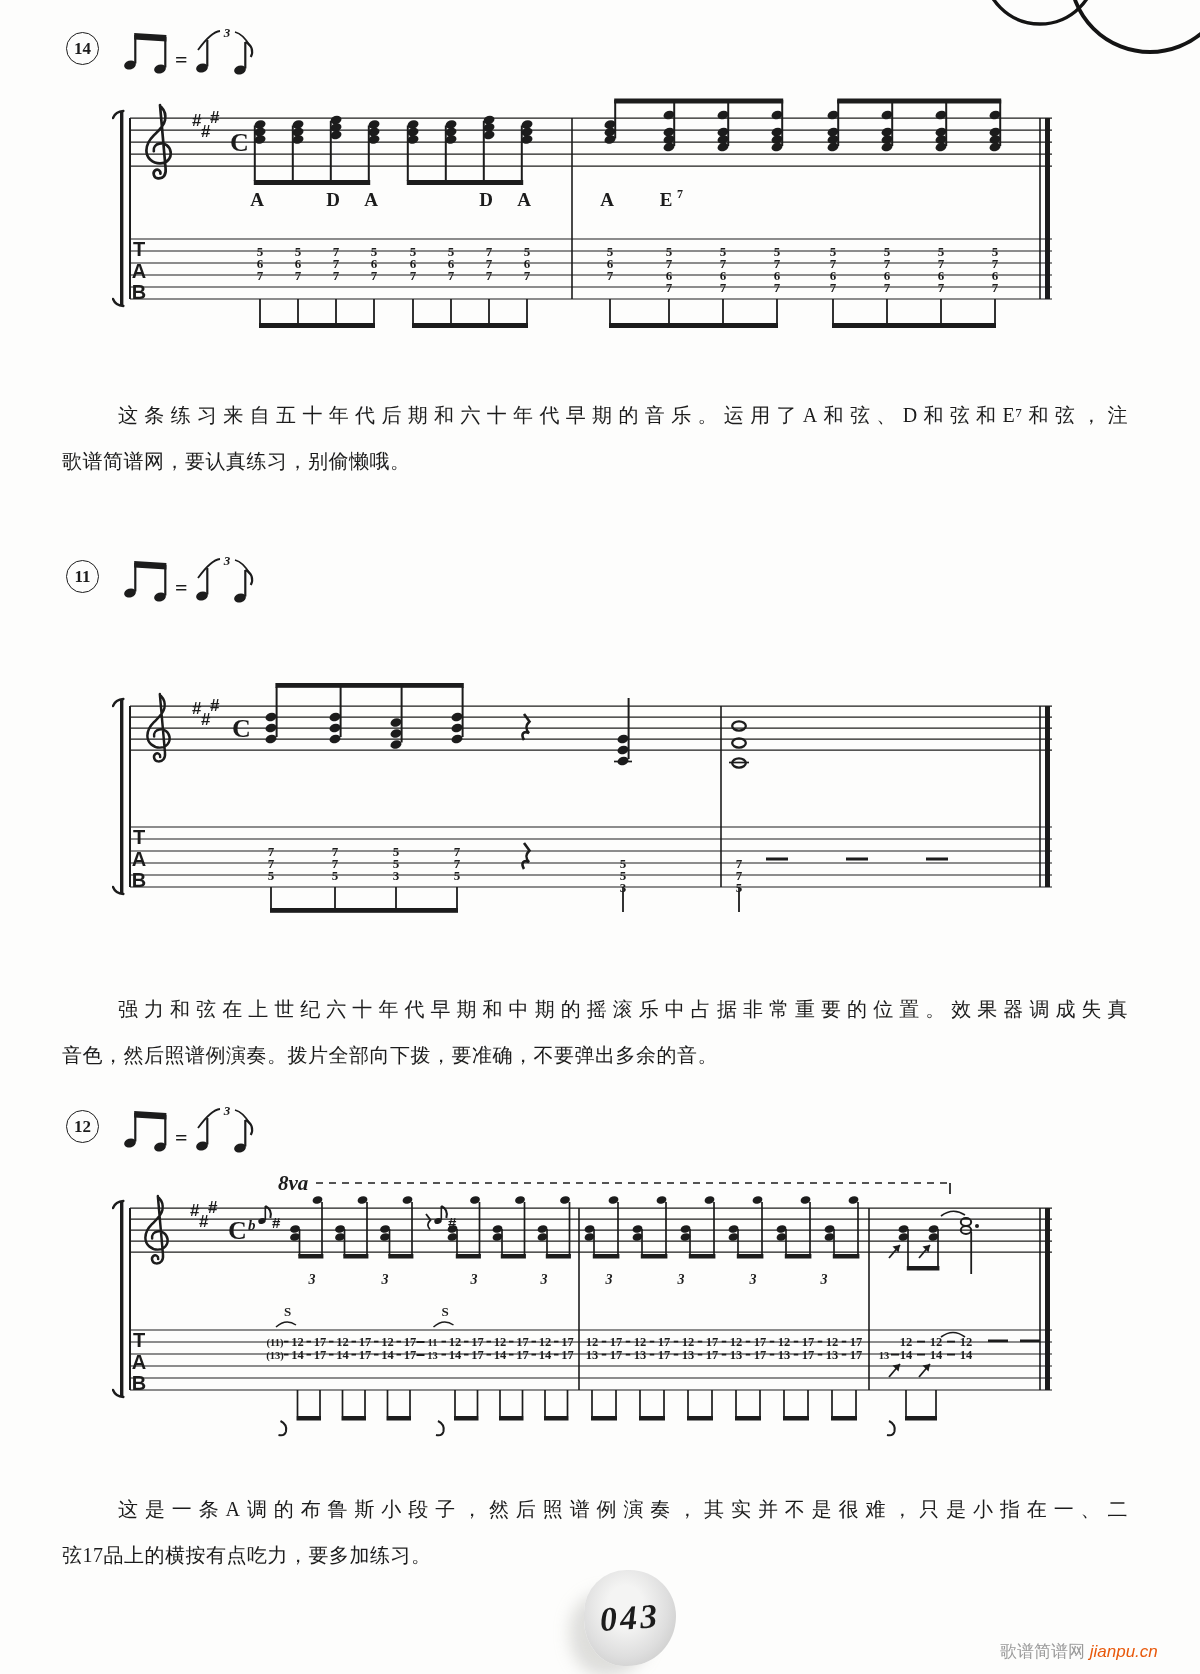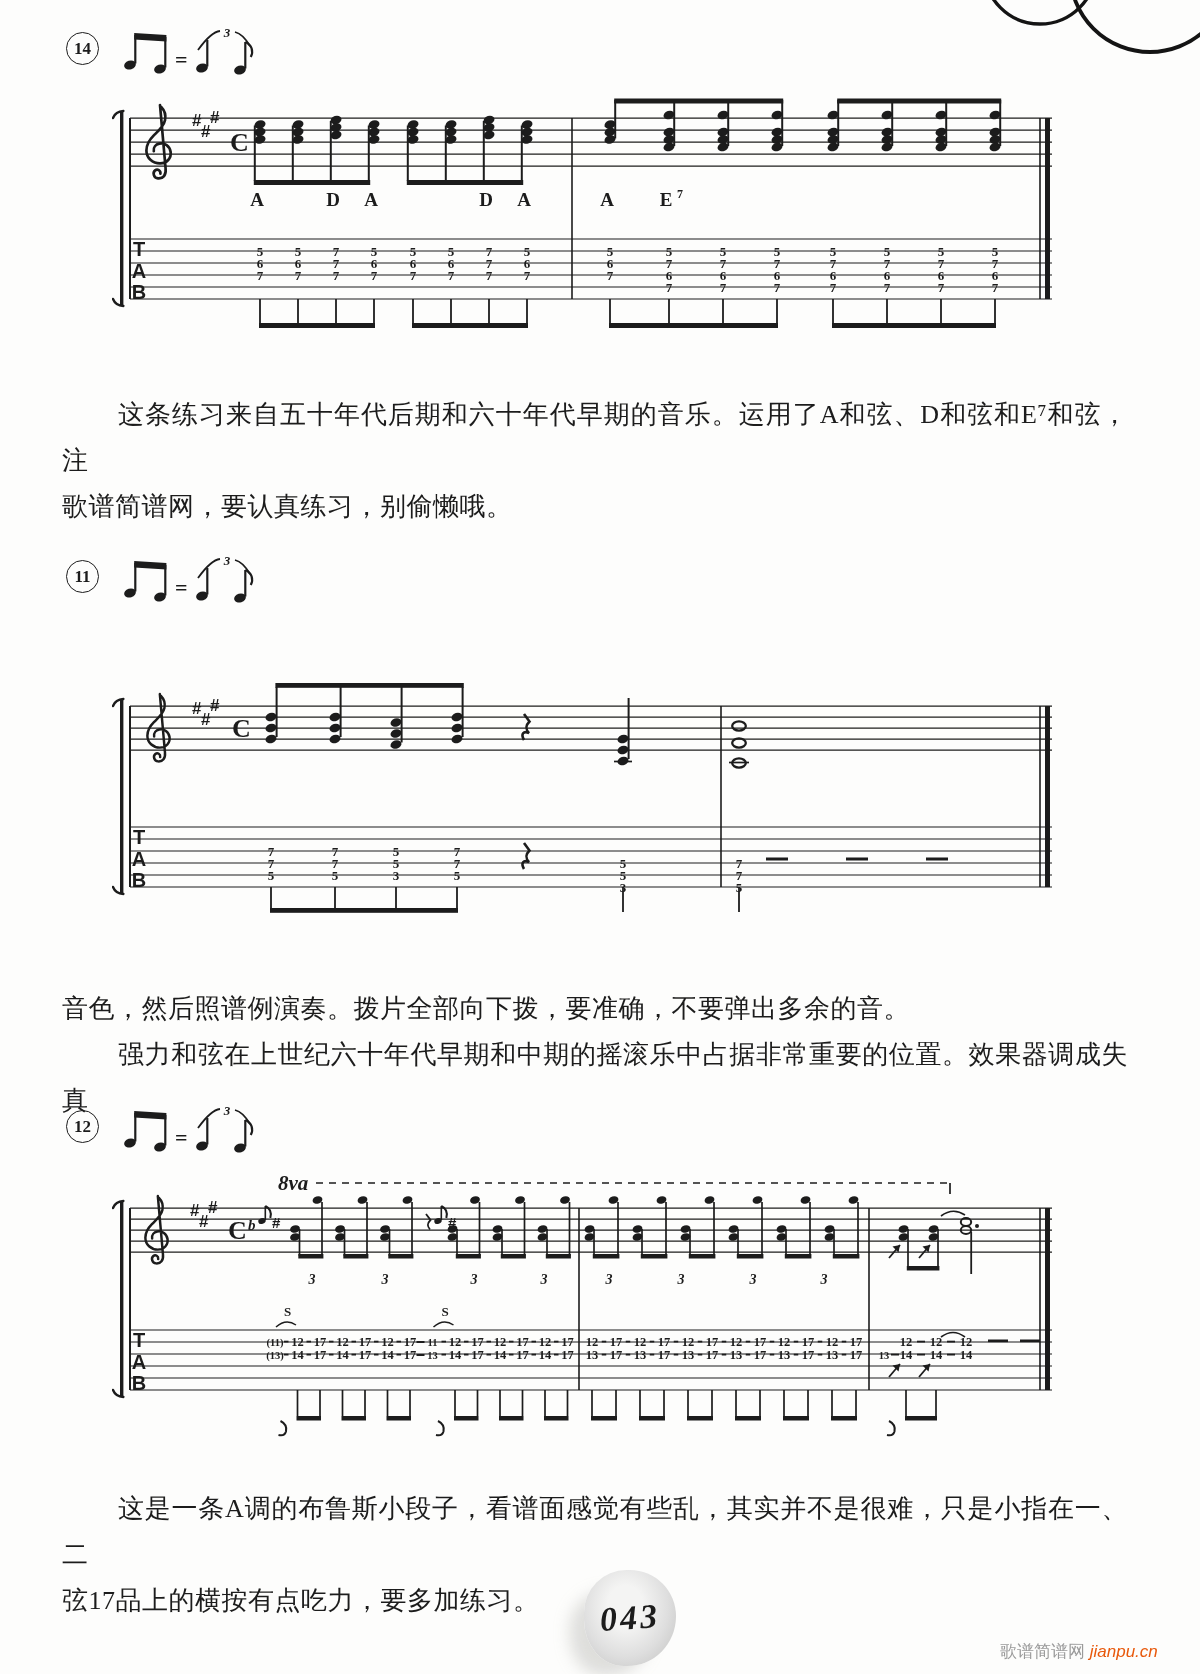--- a/index.html
+++ b/index.html
@@ -3,21 +3,21 @@
 <meta charset="utf-8">
 <style>
   html,body{margin:0;padding:0;background:#e9e9e9}
   .page{position:relative;width:1200px;height:1674px;background:#fdfdfc;color:#1c1c1c;
         font-family:"Liberation Serif",serif;overflow:hidden}
   .abs{position:absolute}
   .circ{display:flex;align-items:center;justify-content:center;width:31px;height:31px;
         border:1.8px solid #1c1c1c;border-radius:50%;font-size:17px;font-weight:bold;
         font-family:"Liberation Serif",serif}
   .para{width:1066px;left:62px}
-  .pline{font-size:26px;line-height:46px;letter-spacing:.5px}
+  .pline{font-size:20px;line-height:46px;letter-spacing:.5px}
   .pline.j{text-align:justify;text-align-last:justify}
   .pline.ind{text-indent:56px}
   .badge{left:584px;top:1570px;width:92px;height:96px}
   .blob{position:absolute;left:0;top:0;right:0;bottom:0;
         border-radius:48% 52% 55% 45%/46% 50% 54% 50%;
         background:radial-gradient(ellipse at 45% 38%,#f4f4f3 25%,#dedede 60%,#c8c8c7 88%,rgba(200,200,199,0) 100%);
         box-shadow:-20px 16px 16px -6px rgba(172,172,166,.38)}
   .bnum{position:absolute;left:0;top:0;right:0;bottom:0;display:flex;align-items:center;justify-content:center;
         font:italic 700 34px "Liberation Serif",serif;letter-spacing:3px;transform:rotate(-4deg)}
   .wm{left:1000px;top:1640px;width:192px;
@@ -363,22 +363,22 @@
       <ellipse cx="627" cy="103" rx="6.8" ry="4.6" stroke="#1c1c1c" stroke-width="2.3" fill="none"></ellipse>
       <ellipse cx="627" cy="123" rx="6.8" ry="4.6" stroke="#1c1c1c" stroke-width="2.3" fill="none"></ellipse>
       <line x1="617" y1="122.5" x2="637" y2="122.5" stroke="#1c1c1c" stroke-width="1.7"></line>
       <line x1="627" y1="247" x2="627" y2="272" stroke="#1c1c1c" stroke-width="1.8"></line>
       <rect x="654" y="217.5" width="22" height="3" fill="#1c1c1c"></rect>
       <rect x="734" y="217.5" width="22" height="3" fill="#1c1c1c"></rect>
       <rect x="814" y="217.5" width="22" height="3" fill="#1c1c1c"></rect>
     </svg>
 
   <div class="para abs" style="top:986px">
+      <div class="pline j ind">强力和弦在上世纪六十年代早期和中期的摇滚乐中占据非常重要的位置。效果器调成失真</div>
       <div class="pline">音色，然后照谱例演奏。拨片全部向下拨，要准确，不要弹出多余的音。</div>
-      <div class="pline j ind">强力和弦在上世纪六十年代早期和中期的摇滚乐中占据非常重要的位置。效果器调成失真</div>
     </div>
 
   <div class="circ abs" style="left:66px;top:1110px">12</div>
   <svg class="abs" style="left:118px;top:1098px" width="170" height="60" viewBox="0 0 170 60">
       <ellipse cx="12" cy="45" rx="6" ry="4.4" fill="#1c1c1c" transform="rotate(-18 12 45)"></ellipse>
       <line x1="17.3" y1="43.5" x2="17.3" y2="15" stroke="#1c1c1c" stroke-width="2.2"></line>
       <ellipse cx="42" cy="49" rx="6" ry="4.4" fill="#1c1c1c" transform="rotate(-18 42 49)"></ellipse>
       <line x1="47.3" y1="47.5" x2="47.3" y2="17" stroke="#1c1c1c" stroke-width="2.2"></line>
       <polygon points="16.2,13 48.4,15 48.4,21.5 16.2,19.5" fill="#1c1c1c"></polygon>
       <text x="57" y="47" font-size="22" fill="#1c1c1c" font-family="&quot;Liberation Serif&quot;,serif" font-weight="bold">=</text>
@@ -711,21 +711,21 @@
       <rect x="805" y="203.7" width="8" height="1.8" fill="#1c1c1c"></rect>
       <rect x="835" y="190.7" width="8" height="1.8" fill="#1c1c1c"></rect>
       <rect x="835" y="203.7" width="8" height="1.8" fill="#1c1c1c"></rect>
       <rect x="794.8" y="116" width="32.6" height="4.5" fill="#1c1c1c"></rect>
       <line x1="794" y1="240" x2="794" y2="266" stroke="#1c1c1c" stroke-width="1.7"></line>
       <line x1="824" y1="240" x2="824" y2="266" stroke="#1c1c1c" stroke-width="1.7"></line>
       <rect x="793" y="266" width="32" height="4.5" fill="#1c1c1c"></rect>
     </svg>
 
   <div class="para abs" style="top:1486px">
-      <div class="pline j ind">这是一条A调的布鲁斯小段子，看谱面感觉有些乱，其实并不是很难，只是小指在一、二</div>
+      <div class="pline j ind">这是一条A调的布鲁斯小段子，然后照谱例演奏，其实并不是很难，只是小指在一、二</div>
       <div class="pline">弦17品上的横按有点吃力，要多加练习。</div>
     </div>
 
   <div class="badge abs">
     <span class="blob"></span>
     <span class="bnum">043</span>
   </div>
 
   <div class="wm abs">
     <span class="wm-g">歌谱简谱网</span>

